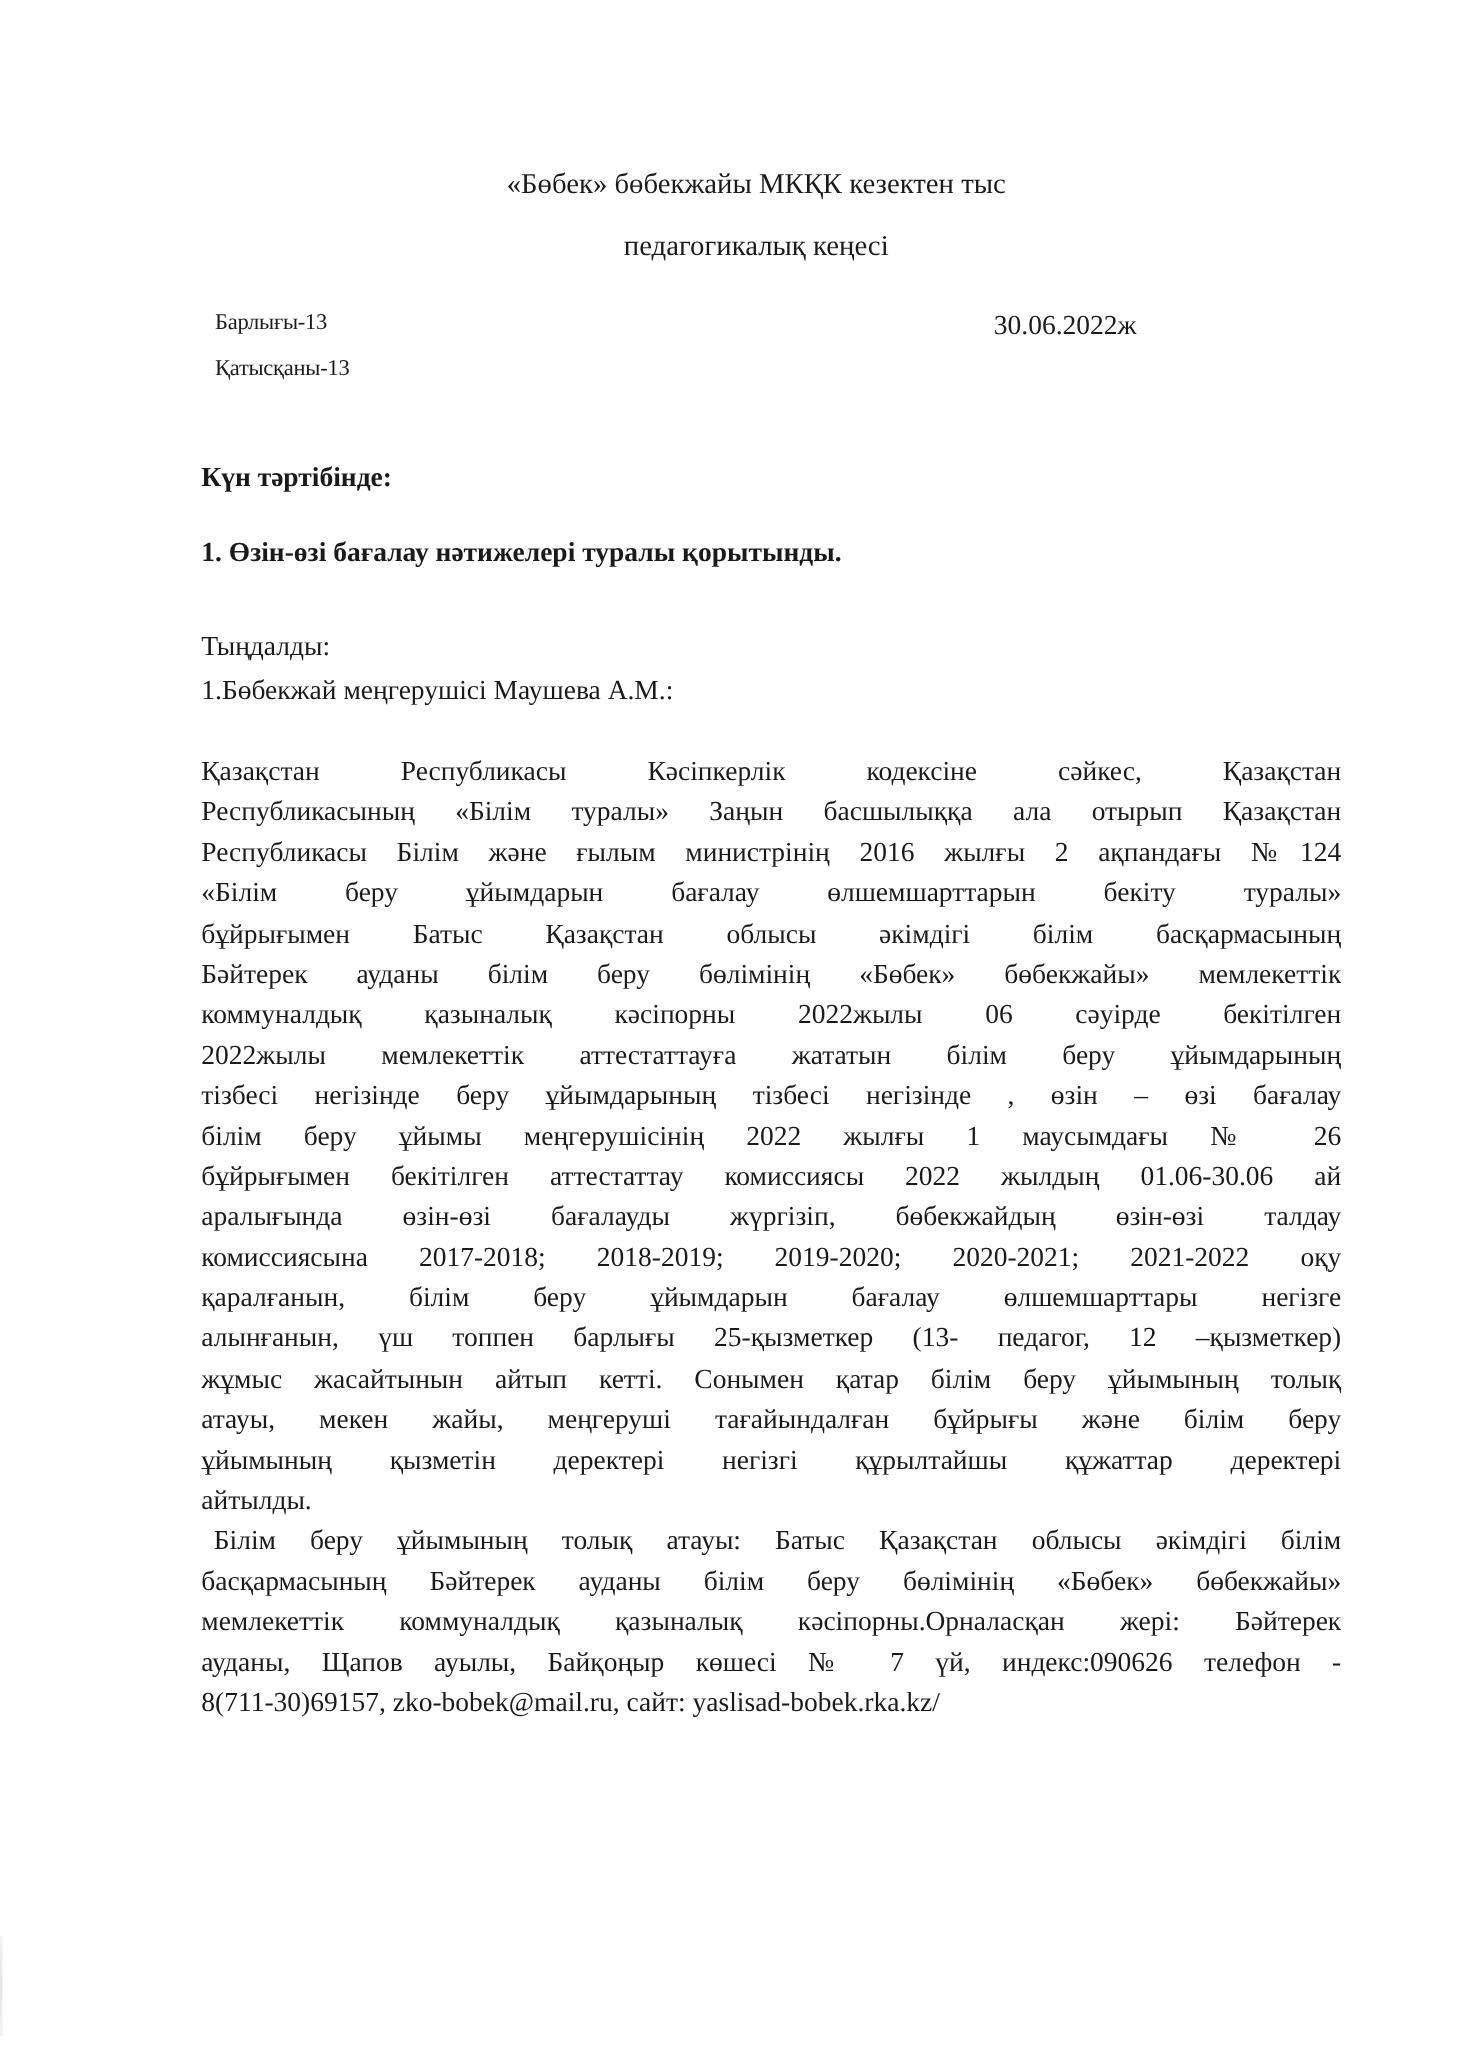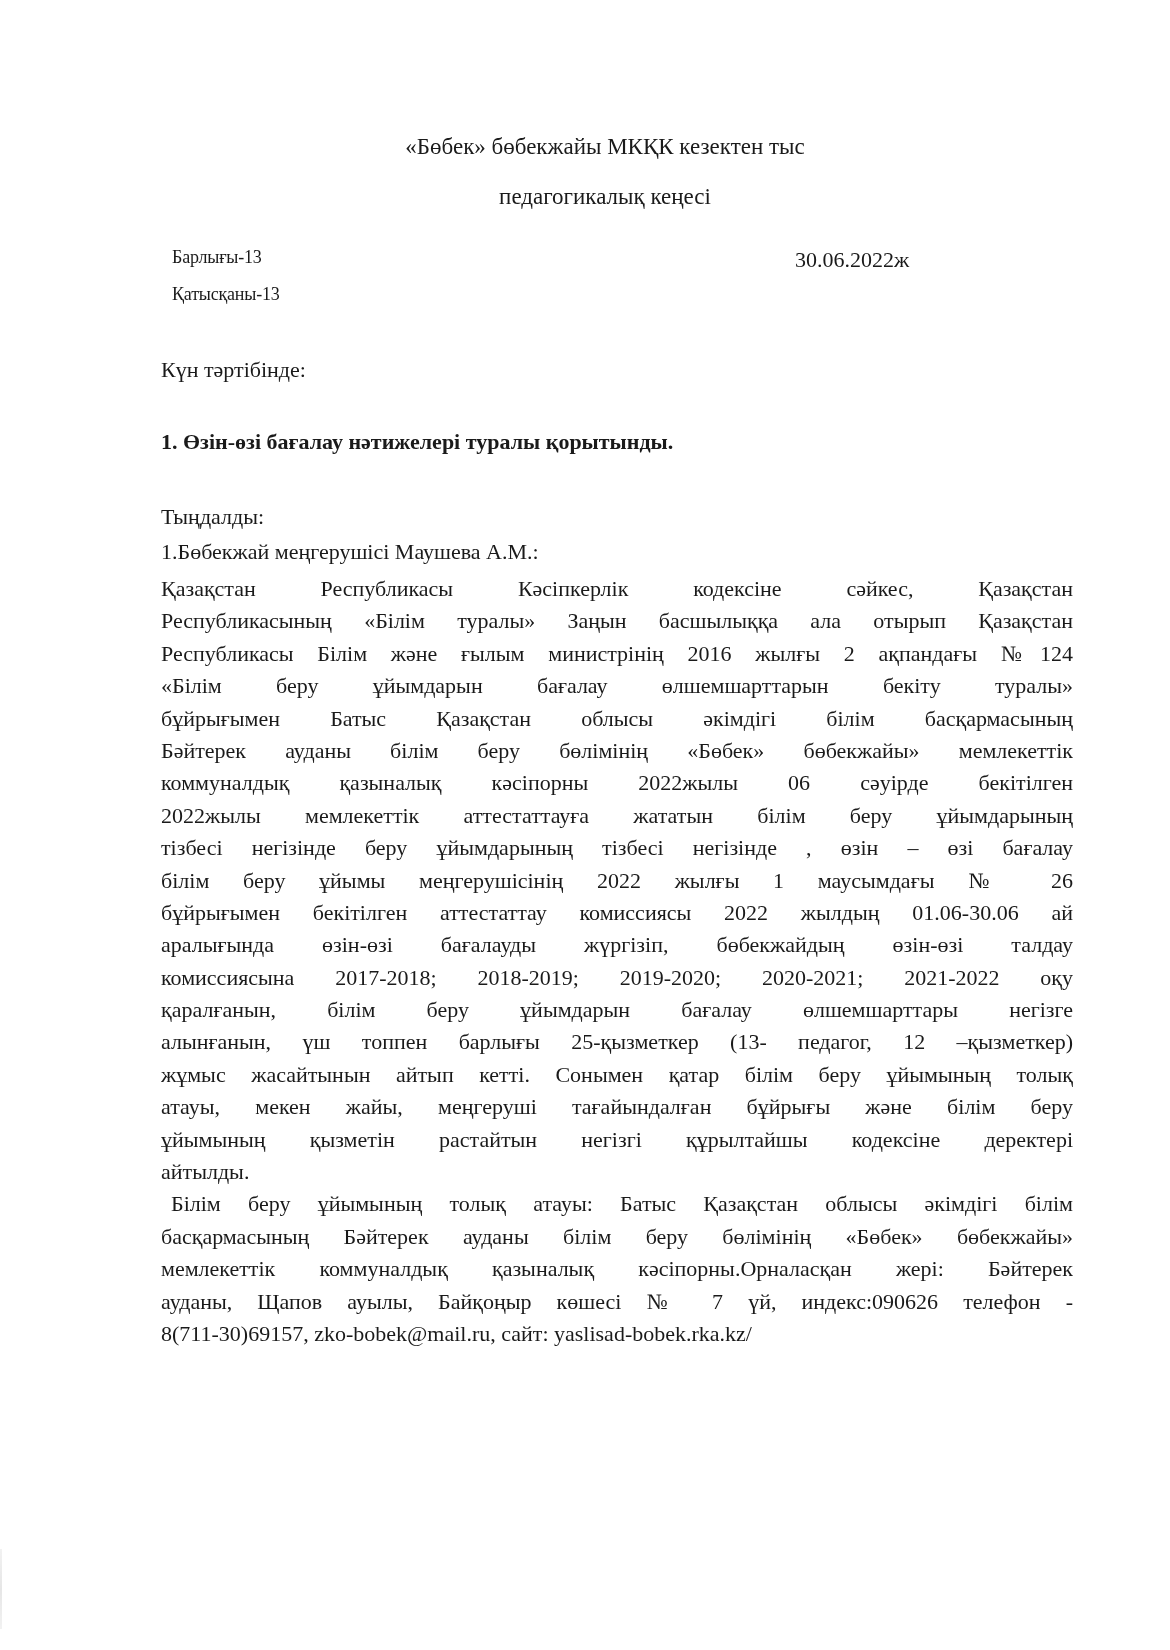--- a/index.html
+++ b/index.html
@@ -43,23 +43,23 @@
     .stat-present { top: 255px; }
     .date {
       position: absolute;
       left: 795px;
       top: 218px;
       font-size: 22px;
     }
     .agenda-heading {
       position: absolute;
       left: 161px;
-      top: 328px;
+      top: 340px;
       font-size: 22px;
-      font-weight: normal;
+      font-weight: bold;
     }
     .agenda-item {
       position: absolute;
       left: 161px;
       top: 400px;
       font-size: 22px;
       font-weight: bold;
     }
     .heard {
       position: absolute;
@@ -69,21 +69,21 @@
     }
     .speaker {
       position: absolute;
       left: 161px;
       top: 510px;
       font-size: 22px;
     }
     .body-block {
       position: absolute;
       left: 161px;
-      top: 544px;
+      top: 572px;
       width: 912px;
     }
     .body-line {
       font-size: 22px;
       height: 32.4px;
       line-height: 32.4px;
       white-space: nowrap;
       text-align: justify;
       text-align-last: justify;
       overflow: hidden;
@@ -132,21 +132,21 @@
     <div class="body-line">2022жылы мемлекеттік аттестаттауға жататын білім беру ұйымдарының</div>
     <div class="body-line">тізбесі негізінде  беру ұйымдарының тізбесі негізінде , өзін – өзі бағалау</div>
     <div class="body-line">білім беру ұйымы меңгерушісінің  2022 жылғы 1 маусымдағы № 26</div>
     <div class="body-line">бұйрығымен бекітілген аттестаттау комиссиясы 2022 жылдың 01.06-30.06 ай</div>
     <div class="body-line">аралығында өзін-өзі бағалауды жүргізіп, бөбекжайдың өзін-өзі талдау</div>
     <div class="body-line">комиссиясына 2017-2018; 2018-2019; 2019-2020; 2020-2021; 2021-2022 оқу</div>
     <div class="body-line">қаралғанын, білім беру ұйымдарын бағалау өлшемшарттары негізге</div>
     <div class="body-line">алынғанын, үш топпен барлығы  25-қызметкер (13- педагог,  12 –қызметкер)</div>
     <div class="body-line">жұмыс жасайтынын айтып кетті. Сонымен қатар білім беру ұйымының толық</div>
     <div class="body-line">атауы, мекен жайы, меңгеруші тағайындалған бұйрығы және білім беру</div>
-    <div class="body-line">ұйымының қызметін растайтын негізгі құрылтайшы кодексіне деректері</div>
+    <div class="body-line">ұйымының қызметін деректері негізгі құрылтайшы құжаттар деректері</div>
     <div class="body-line last">айтылды.</div>
 
     <div class="body-line indent">Білім беру ұйымының толық атауы: Батыс Қазақстан облысы әкімдігі білім</div>
     <div class="body-line">басқармасының  Бәйтерек ауданы білім  беру бөлімінің «Бөбек» бөбекжайы»</div>
     <div class="body-line">мемлекеттік коммуналдық қазыналық кәсіпорны.Орналасқан жері: Бәйтерек</div>
     <div class="body-line">ауданы,  Щапов  ауылы, Байқоңыр  көшесі № 7 үй, индекс:090626 телефон -</div>
     <div class="body-line last">8(711-30)69157, zko-bobek@mail.ru, сайт:  yaslisad-bobek.rka.kz/</div>
   </div>
 
   <div class="scan-edge"></div>

